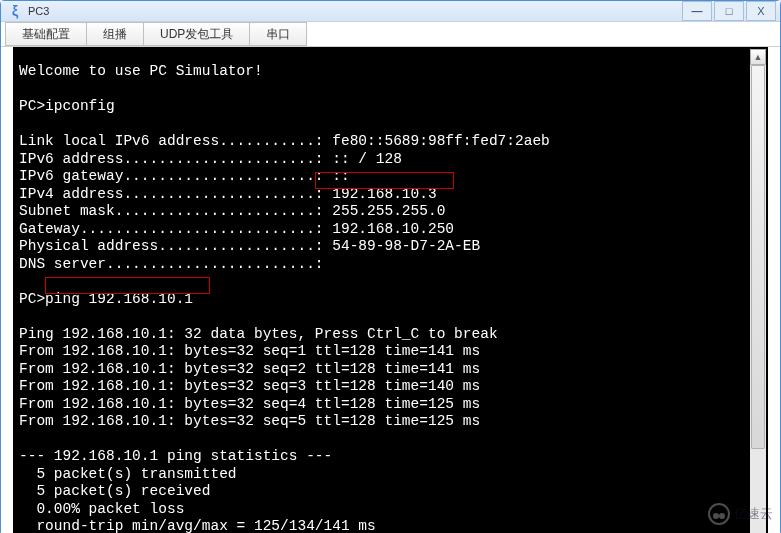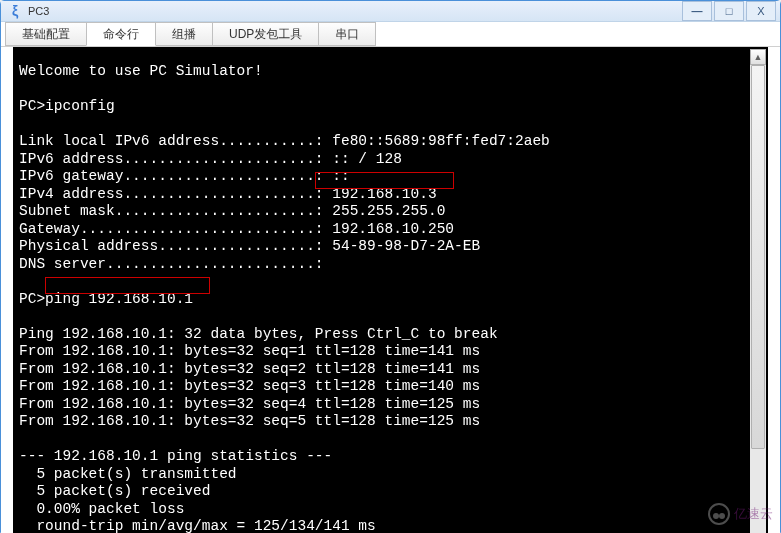--- a/index.html
+++ b/index.html
@@ -164,42 +164,41 @@
       border-radius: 50%;
       position: relative;
     }
     .wm-icon::before, .wm-icon::after {
       content:""; position:absolute; background:#999;
       border-radius:50%;
     }
     .wm-icon::before { width:6px;height:6px;left:3px;top:8px;}
     .wm-icon::after { width:6px;height:6px;right:3px;top:8px;}
     .wm-text {
-      font-size: 13px; color:#701a75;
+      font-size: 13px; color:#0f172a;
       font-family: "Microsoft YaHei", sans-serif;
     }
     .tline { display:block; }
   </style>
 </head>
 <body>
 
 <div class="window">
   <div class="titlebar">
     <div class="app-icon">ξ</div>
     <div class="title">PC3</div>
     <div class="win-controls">
       <div class="win-btn min">—</div>
       <div class="win-btn">□</div>
       <div class="win-btn">X</div>
     </div>
   </div>
 
   <div class="tabbar">
     <div class="tab">基础配置</div>
-    <div class="tab active">命令行</div>
     <div class="tab">组播</div>
     <div class="tab">UDP发包工具</div>
     <div class="tab">串口</div>
   </div>
 
   <div class="terminal-wrap">
     <div class="terminal" id="terminal"><span class="tline">Welcome to use PC Simulator!</span><span class="tline"> </span><span class="tline">PC&gt;ipconfig</span><span class="tline"> </span><span class="tline">Link local IPv6 address...........: fe80::5689:98ff:fed7:2aeb</span><span class="tline">IPv6 address......................: :: / 128</span><span class="tline">IPv6 gateway......................: ::</span><span class="tline">IPv4 address......................: 192.168.10.3</span><span class="tline">Subnet mask.......................: 255.255.255.0</span><span class="tline">Gateway...........................: 192.168.10.250</span><span class="tline">Physical address..................: 54-89-98-D7-2A-EB</span><span class="tline">DNS server........................:</span><span class="tline"> </span><span class="tline">PC&gt;ping 192.168.10.1</span><span class="tline"> </span><span class="tline">Ping 192.168.10.1: 32 data bytes, Press Ctrl_C to break</span><span class="tline">From 192.168.10.1: bytes=32 seq=1 ttl=128 time=141 ms</span><span class="tline">From 192.168.10.1: bytes=32 seq=2 ttl=128 time=141 ms</span><span class="tline">From 192.168.10.1: bytes=32 seq=3 ttl=128 time=140 ms</span><span class="tline">From 192.168.10.1: bytes=32 seq=4 ttl=128 time=125 ms</span><span class="tline">From 192.168.10.1: bytes=32 seq=5 ttl=128 time=125 ms</span><span class="tline"> </span><span class="tline">--- 192.168.10.1 ping statistics ---</span><span class="tline">  5 packet(s) transmitted</span><span class="tline">  5 packet(s) received</span><span class="tline">  0.00% packet loss</span><span class="tline">  round-trip min/avg/max = 125/134/141 ms</span><div class="hl-red" style="top: 124.5px; left: 301.8px; width: 139.2px; height: 17.5px;"></div><div class="hl-red" style="top: 229.5px; left: 32.1px; width: 165.3px; height: 17.5px;"></div></div>
     <div class="scrollbar">
       <div class="sb-btn">▲</div>
       <div class="sb-track">

